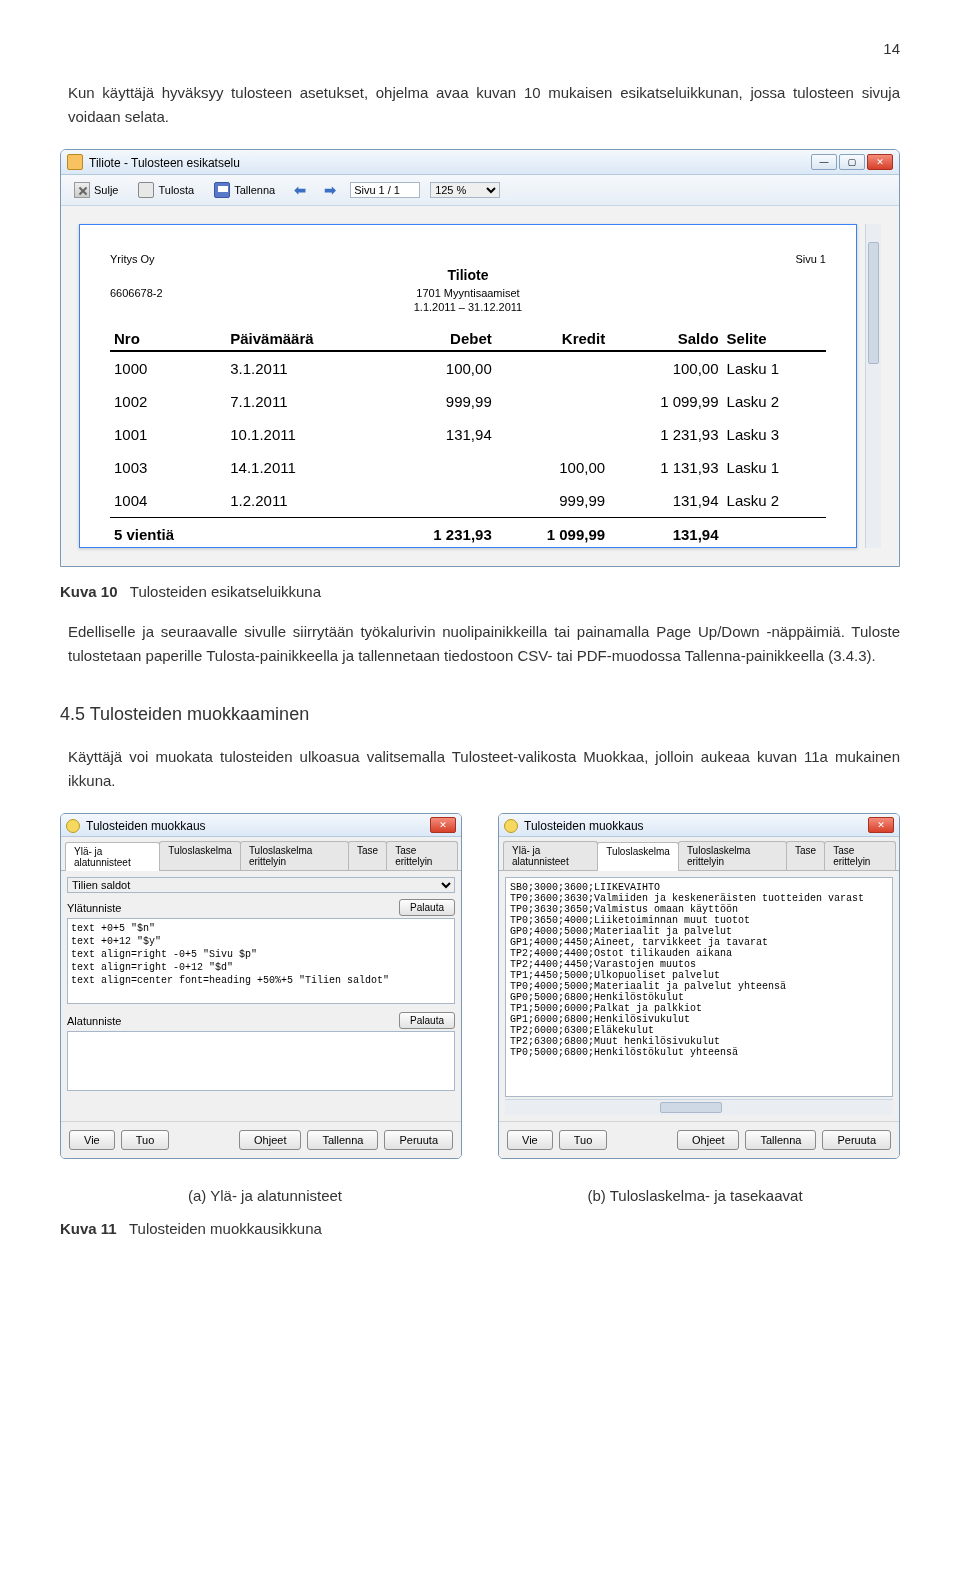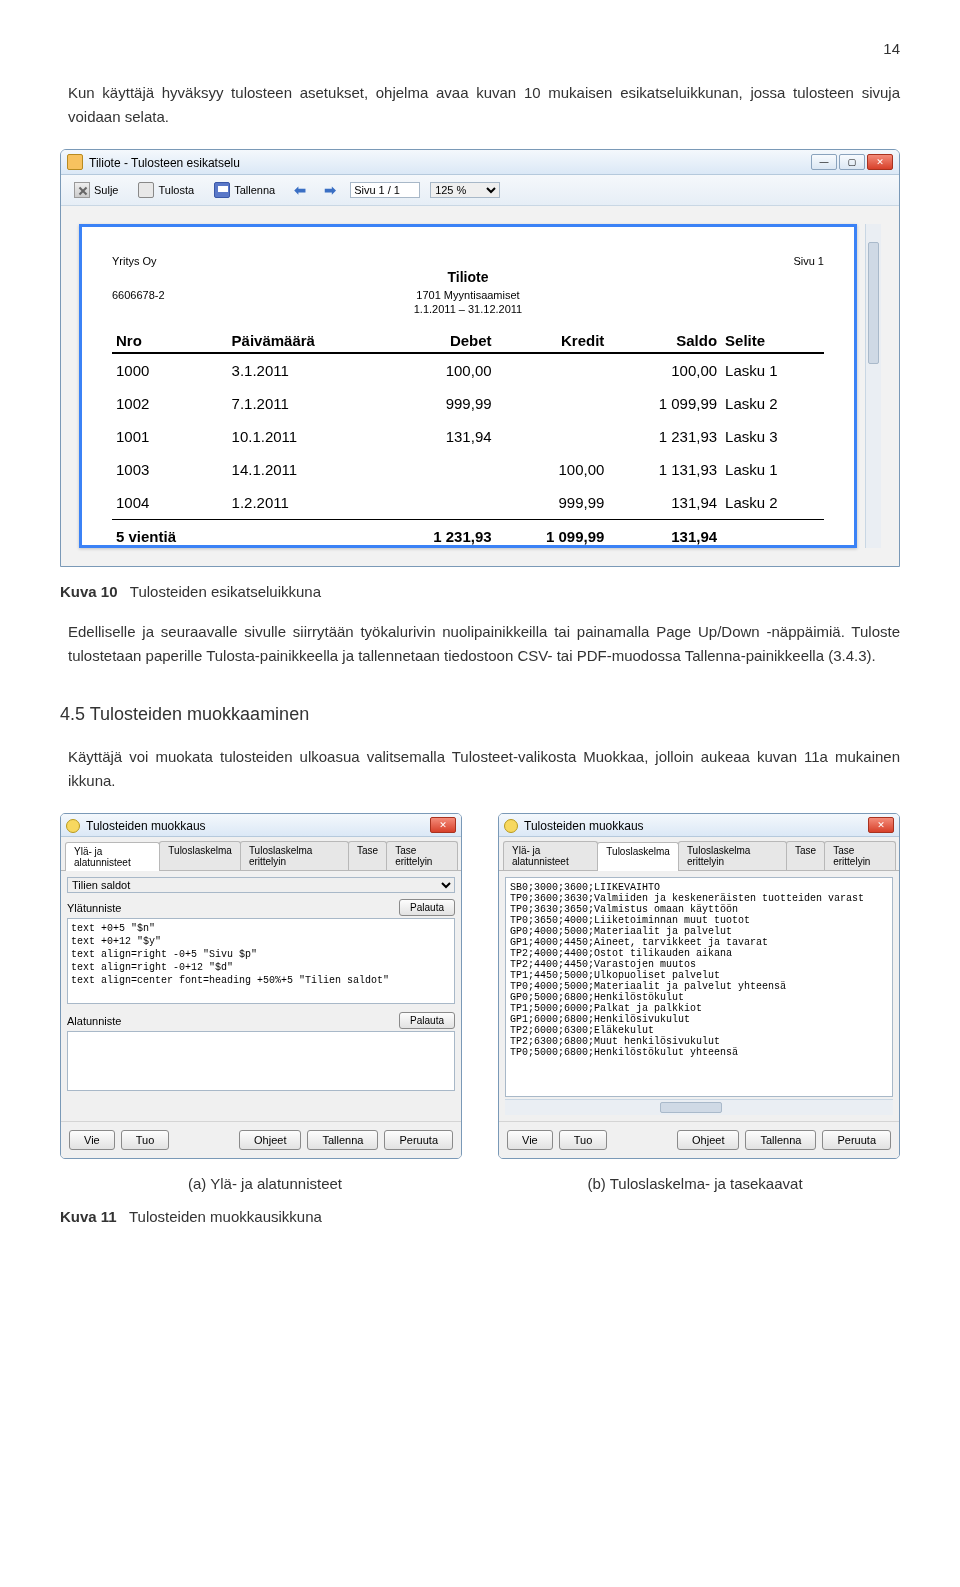--- a/index.html
+++ b/index.html
@@ -9,21 +9,21 @@
     font-family: Verdana, Geneva, sans-serif;
     font-size: 15px;
     color: #333;
     background: #fff;
     width: 960px;
   }
   .page-num-top { text-align: right; font-size: 15px; margin-bottom: 24px; }
   p.body { text-align: justify; line-height: 1.6; margin: 0 0 20px 8px; }
   .fig-caption { margin: 16px 0 20px 0; }
   .fig-caption .lbl { font-weight: bold; }
-  .sub-caption-row { display: flex; gap: 20px; margin: 16px 0 6px 0; }
+  .sub-caption-row { display: flex; gap: 20px; margin: 28px 0 6px 0; }
   .sub-caption-row > div { flex: 1; text-align: center; }
   h2.section { font-size: 18px; font-weight: normal; margin: 36px 0 20px 0; }
 
   
   .win {
     border: 1px solid #7a99b7;
     border-radius: 6px 6px 0 0;
     background: #fff;
     font-family: "Segoe UI", Tahoma, sans-serif;
     font-size: 11px;
@@ -55,21 +55,21 @@
   .ic-print { background:#e8e8e8;border:1px solid #888;border-radius:2px; }
   .ic-save { background:#5a78c8;border:1px solid #3a58a8;border-radius:2px; position:relative;}
   .ic-save::after{content:"";position:absolute;left:3px;top:3px;width:10px;height:6px;background:#fff;}
   .ic-prev,.ic-next{width:20px;height:16px;display:flex;align-items:center;justify-content:center;color:#3a6fc4;font-size:14px;font-weight:bold;}
   .toolbar input.page { width:70px; font-size:11px; padding:1px 3px; border:1px solid #a8b8c8; }
   .toolbar select.zoom { font-size:11px; border:1px solid #a8b8c8; width:70px; }
   .preview-body {
     background:#f2f2f2; padding:18px; display:flex; gap:8px; height:360px;
   }
   .paper {
-    background:#fff; flex:1; border:3px solid #3b82f6; box-shadow:0 1px 3px rgba(0,0,0,.2);
+    background:#fff; flex:1; border:1px solid #3b82f6; box-shadow:0 1px 3px rgba(0,0,0,.2);
     padding:28px 30px; position:relative;
   }
   .scrollbar-v { width:16px; background:#eaeef3; border-left:1px solid #c9d7e4; position:relative;}
   .scrollbar-v::before{content:"";position:absolute;top:18px;left:2px;right:2px;height:120px;background:#cfd9e5;border:1px solid #a9b9ca;border-radius:2px;}
   .paper .head-row { display:flex; justify-content:space-between; font-size:11px; margin-bottom:2px;}
   .paper .title { text-align:center; font-size:14px; font-weight:bold; margin-bottom:4px;}
   .paper .sub { text-align:center; font-size:11px; margin-bottom:14px;}
   .paper table { width:100%; border-collapse:collapse; font-size:15px;}
   .paper thead th { text-align:left; font-weight:bold; border-bottom:2px solid #000; padding:3px 4px;}
   .paper td { padding:8px 4px; }

